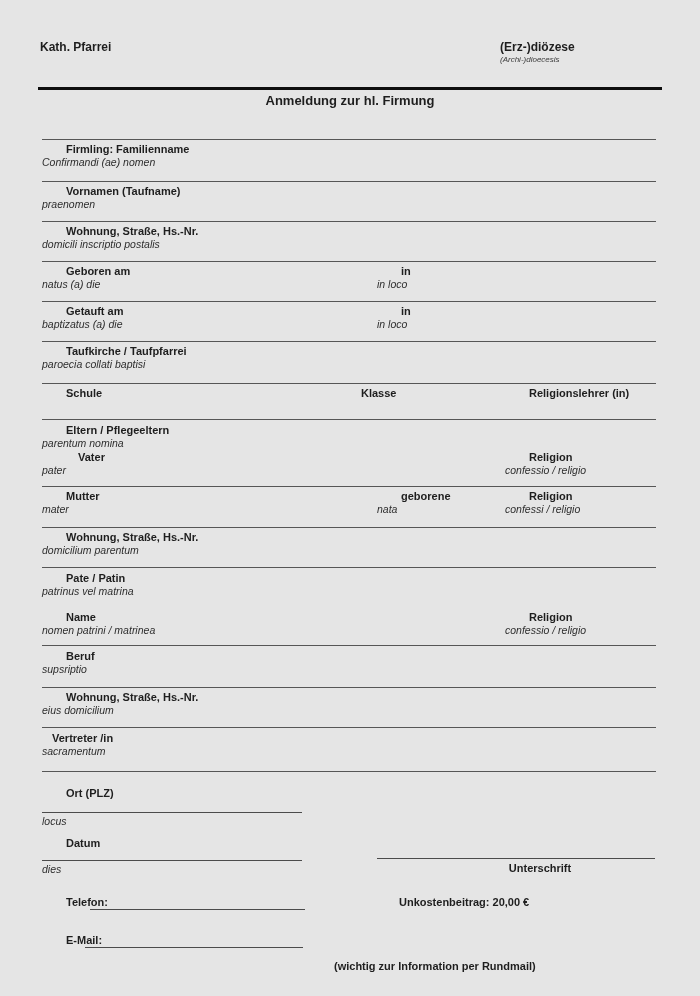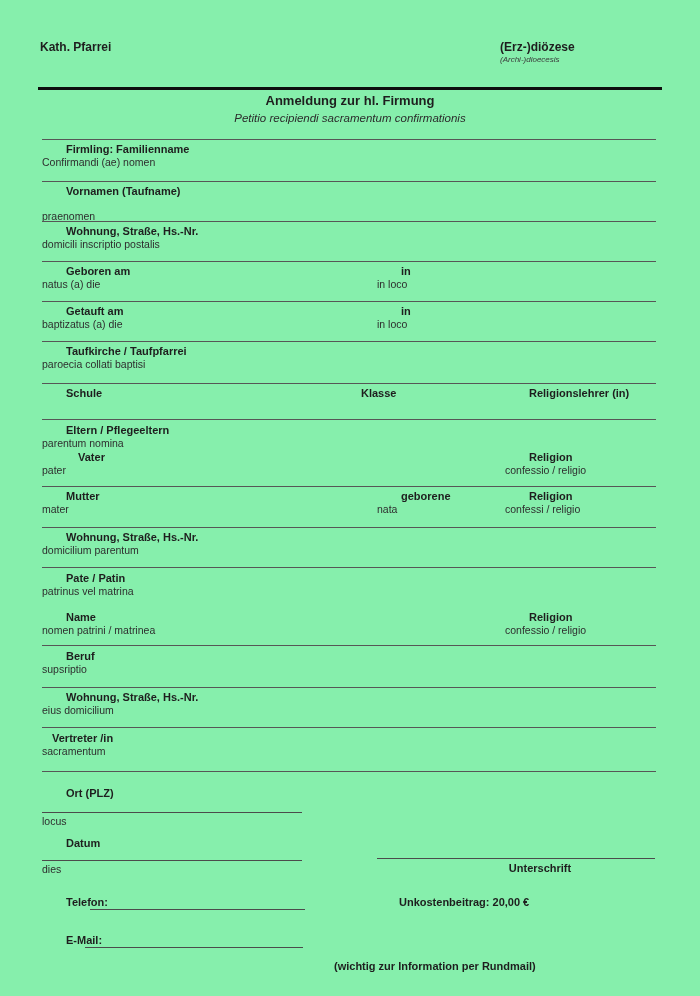--- a/index.html
+++ b/index.html
@@ -1,55 +1,54 @@
 <!DOCTYPE html>
 <html><head>
 <meta charset="utf-8">
 <style>
   html,body{margin:0;padding:0;background:#ffffff;}
   .page{
     position:relative;
     width:700px;height:996px;
-    background:#86efac;
+    background:#e5e5e5;
     font-family:"Liberation Sans","DejaVu Sans",sans-serif;
     color:#1e1e1e;
     overflow:hidden;
   }
   .abs{position:absolute;}
   .lbl{font-weight:bold;font-size:11px;line-height:13px;white-space:nowrap;padding-left:24px;}
-  .lat{font-size:10.5px;line-height:13px;color:#2e2e2e;white-space:nowrap;}
+  .lat{font-style:italic;font-size:10.5px;line-height:13px;color:#2e2e2e;white-space:nowrap;}
   .fline{position:absolute;left:42px;width:614px;height:0;border-top:1px solid #565656;}
   .sline{position:absolute;height:0;border-top:1px solid #4b4b4b;}
   .thick{position:absolute;left:38px;width:624px;height:3px;background:#0e0e0e;}
   .title{position:absolute;left:0;width:700px;text-align:center;font-weight:bold;font-size:13px;}
   .subtitle{position:absolute;left:0;width:700px;text-align:center;font-style:italic;font-size:11.5px;color:#2b2b2b;}
   .hdr{font-weight:bold;font-size:12px;white-space:nowrap;}
   .hdr-lat{font-style:italic;font-size:8px;color:#3a3a3a;white-space:nowrap;}
   .ctr{text-align:center;}
 </style>
 </head>
 <body>
 
 <div class="page">
 
   <div class="abs hdr" style="left:40px;top:40px;">Kath. Pfarrei</div>
   <div class="abs hdr" style="left:500px;top:40px;">(Erz-)diözese</div>
   <div class="abs hdr-lat" style="left:500px;top:55px;">(Archi-)dioecesis</div>
 
   <div class="thick" style="top:87px;"></div>
   <div class="title" style="top:93px;">Anmeldung zur hl. Firmung</div>
-  <div class="subtitle" style="top:112px;">Petitio recipiendi sacramentum confirmationis</div>
 
   <div class="fline" style="top:139px;"></div>
   <div class="abs lbl" style="left:42px;top:143px;">Firmling: Familienname</div>
   <div class="abs lat" style="left:42px;top:156px;">Confirmandi (ae) nomen</div>
 
   <div class="fline" style="top:181px;"></div>
   <div class="abs lbl" style="left:42px;top:185px;">Vornamen (Taufname)</div>
-  <div class="abs lat" style="left:42px;top:198px;margin-top:12px;">praenomen</div>
+  <div class="abs lat" style="left:42px;top:198px;">praenomen</div>
 
   <div class="fline" style="top:221px;"></div>
   <div class="abs lbl" style="left:42px;top:225px;">Wohnung, Straße, Hs.-Nr.</div>
   <div class="abs lat" style="left:42px;top:238px;">domicili inscriptio postalis</div>
 
   <div class="fline" style="top:261px;"></div>
   <div class="abs lbl" style="left:42px;top:265px;">Geboren am</div>
   <div class="abs lat" style="left:42px;top:278px;">natus (a) die</div>
   <div class="abs lbl" style="left:377px;top:265px;">in</div>
   <div class="abs lat" style="left:377px;top:278px;">in loco</div>

